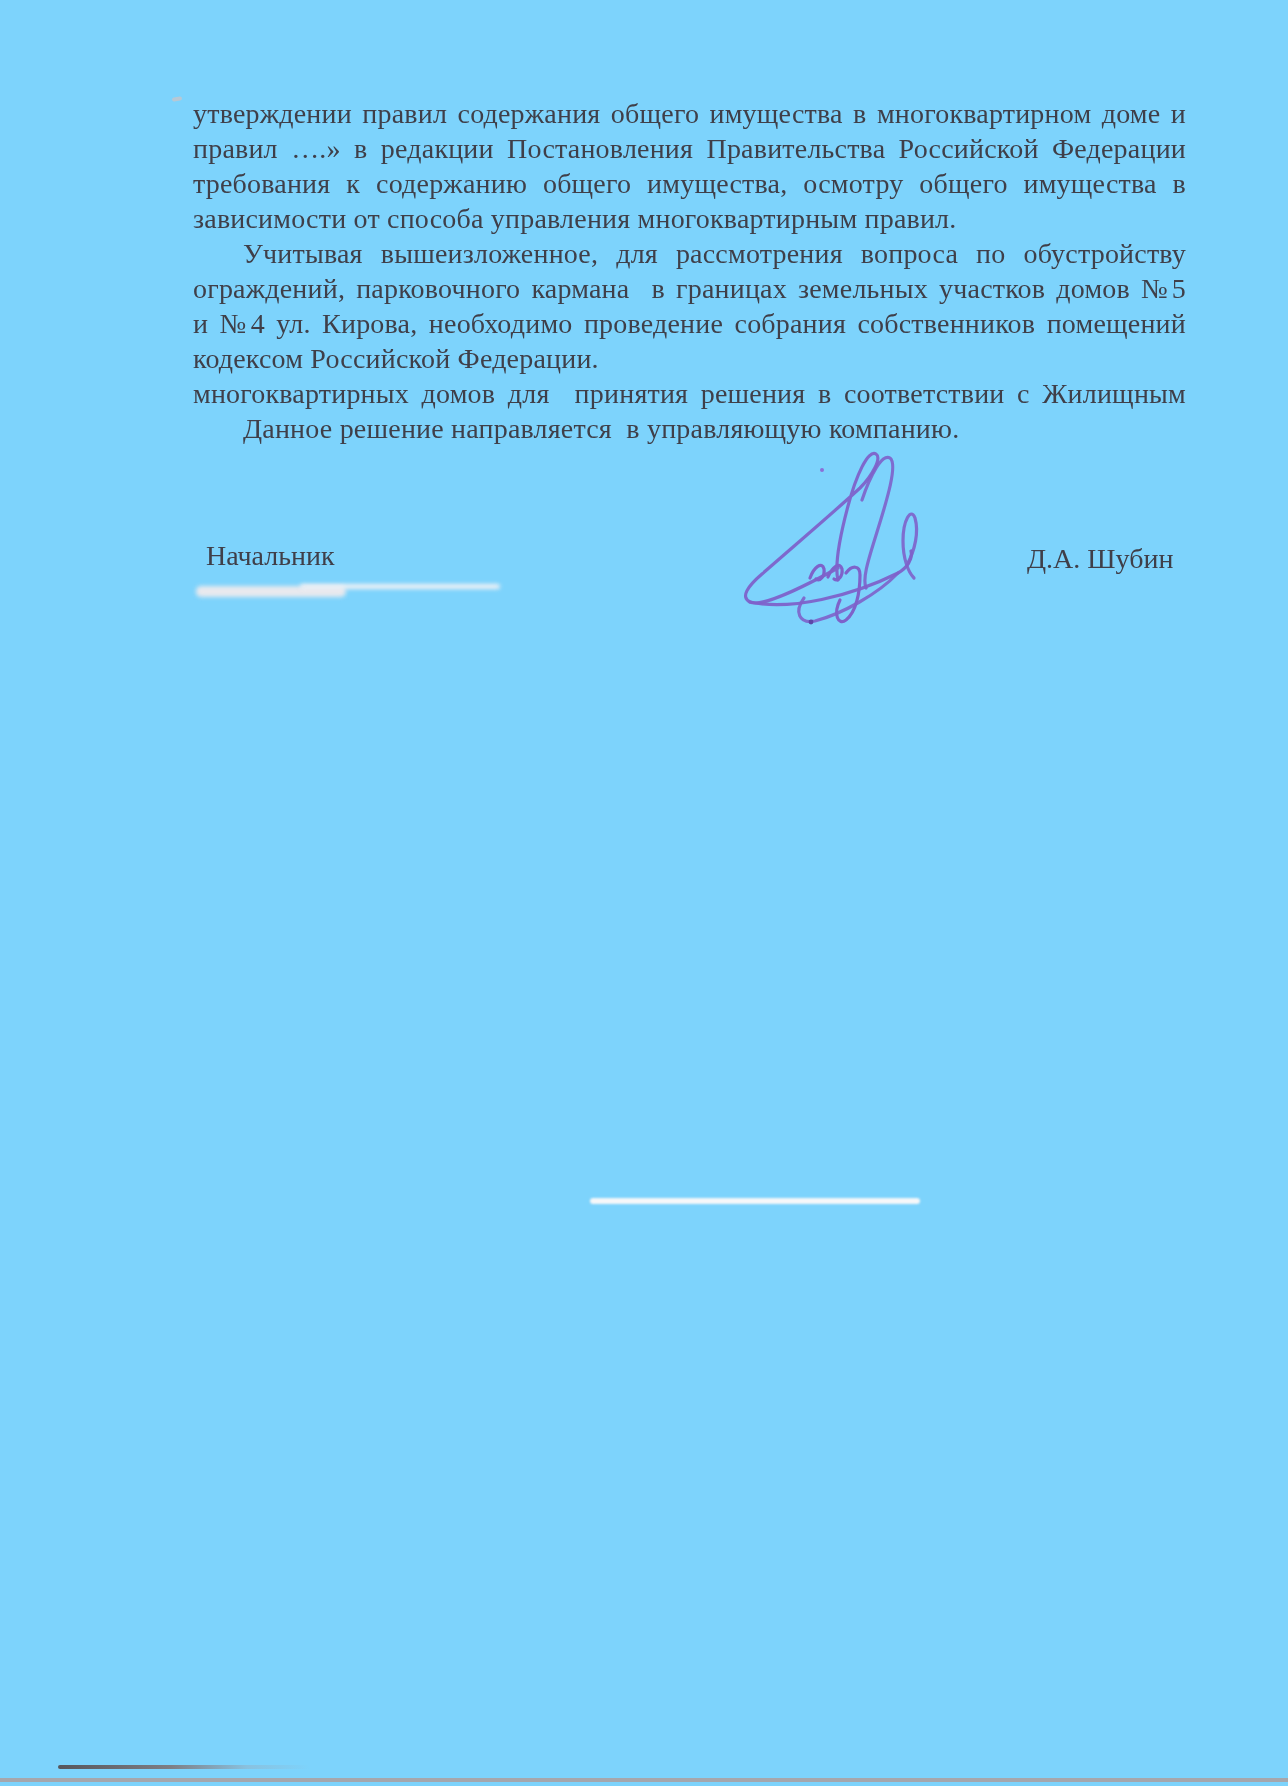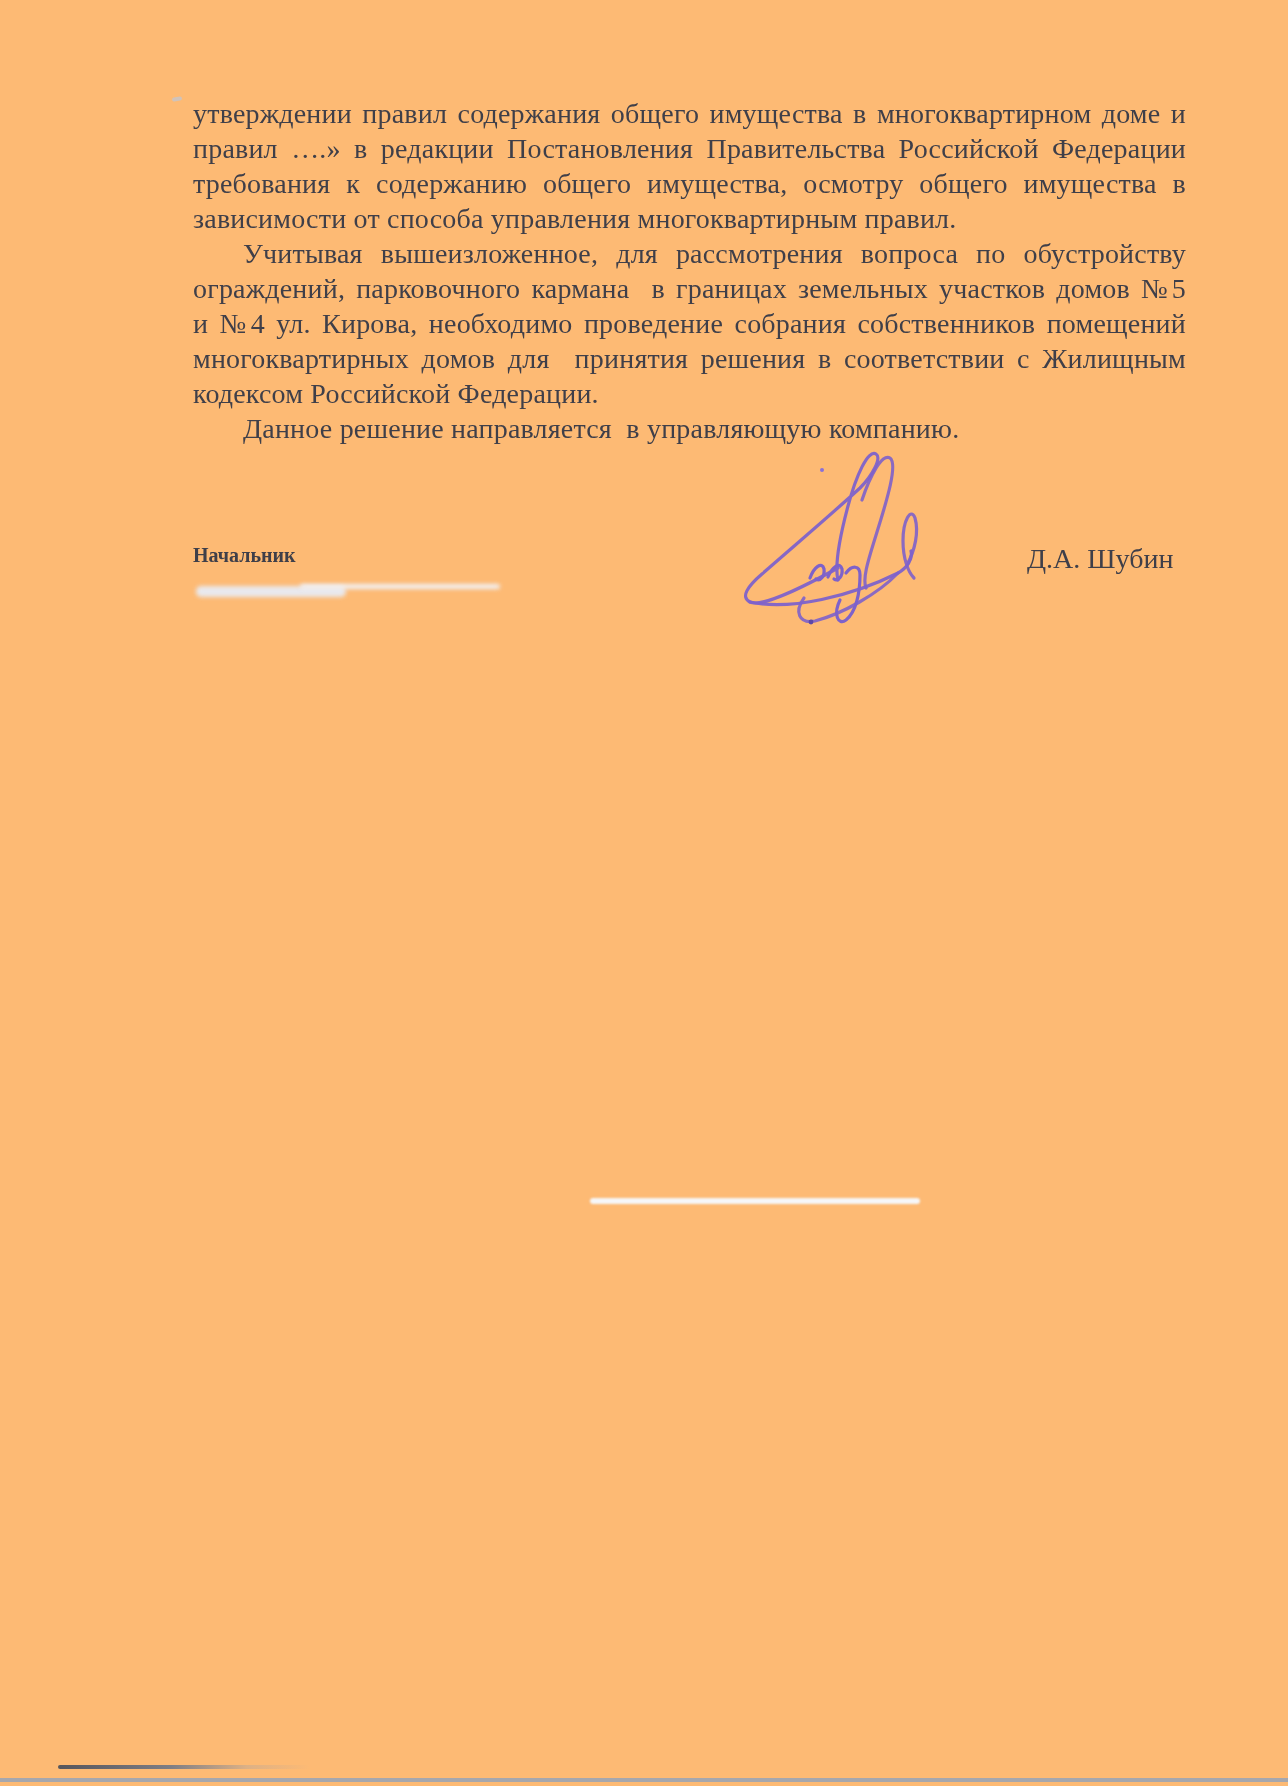--- a/index.html
+++ b/index.html
@@ -4,21 +4,21 @@
 <style>
   html, body {
     margin: 0;
     padding: 0;
     background: #ffffff;
   }
   .page {
     position: relative;
     width: 1288px;
     height: 1786px;
-    background: #fdba74;
+    background: #7dd3fc;
     overflow: hidden;
     font-family: "Liberation Serif", "DejaVu Serif", serif;
     color: #3f3f49;
   }
   
   .text-block {
     position: absolute;
     left: 193px;
     top: 96px;
     width: 993px;
@@ -34,26 +34,25 @@
   }
   .line.para-end {
     text-align-last: left;
   }
   .line.indent {
     text-indent: 50px;
   }
   
   .sig-label {
     position: absolute;
-    left: 193px;
+    left: 206px;
     top: 538px;
-    font-size: 20px;
+    font-size: 28px;
     line-height: 35px;
     color: #3f3f49;
-    font-weight: bold;
   }
   .sig-name {
     position: absolute;
     left: 1027px;
     top: 541px;
     font-size: 28px;
     line-height: 35px;
     color: #3f3f49;
     text-align: right;
   }
@@ -132,22 +131,22 @@
   <div class="corner-mark"></div>
 
   <div class="text-block">
     <div class="line">утверждении правил содержания общего имущества в многоквартирном доме и</div>
     <div class="line">правил ….» в редакции Постановления Правительства Российской Федерации</div>
     <div class="line">требования к содержанию общего имущества, осмотру общего имущества в</div>
     <div class="line para-end">зависимости от способа управления многоквартирным правил.</div>
     <div class="line indent">Учитывая вышеизложенное, для рассмотрения вопроса по обустройству</div>
     <div class="line">ограждений, парковочного кармана  в границах земельных участков домов №5</div>
     <div class="line">и №4 ул. Кирова, необходимо проведение собрания собственников помещений</div>
+    <div class="line para-end">кодексом Российской Федерации.</div>
     <div class="line">многоквартирных домов для  принятия решения в соответствии с Жилищным</div>
-    <div class="line para-end">кодексом Российской Федерации.</div>
     <div class="line para-end indent">Данное решение направляется  в управляющую компанию.</div>
   </div>
 
   <div class="sig-label">Начальник</div>
 
   <svg class="signature-svg" viewBox="0 0 228 182" xmlns="http://www.w3.org/2000/svg" fill="none" stroke="#7e62ca" stroke-width="3.2" stroke-linecap="round" stroke-linejoin="round">
 
     <path d="M128,122 C95,140 52,162 40,156 C30,151 38,140 52,128 C84,100 124,66 150,42 C162,30 172,12 166,8 C158,3 146,30 138,60 C130,90 124,118 128,134" opacity="0.95"></path>
 
     <path d="M152,54 C160,30 172,7 180,12 C188,18 177,54 167,86 C159,112 152,132 156,142" opacity="0.9"></path>

